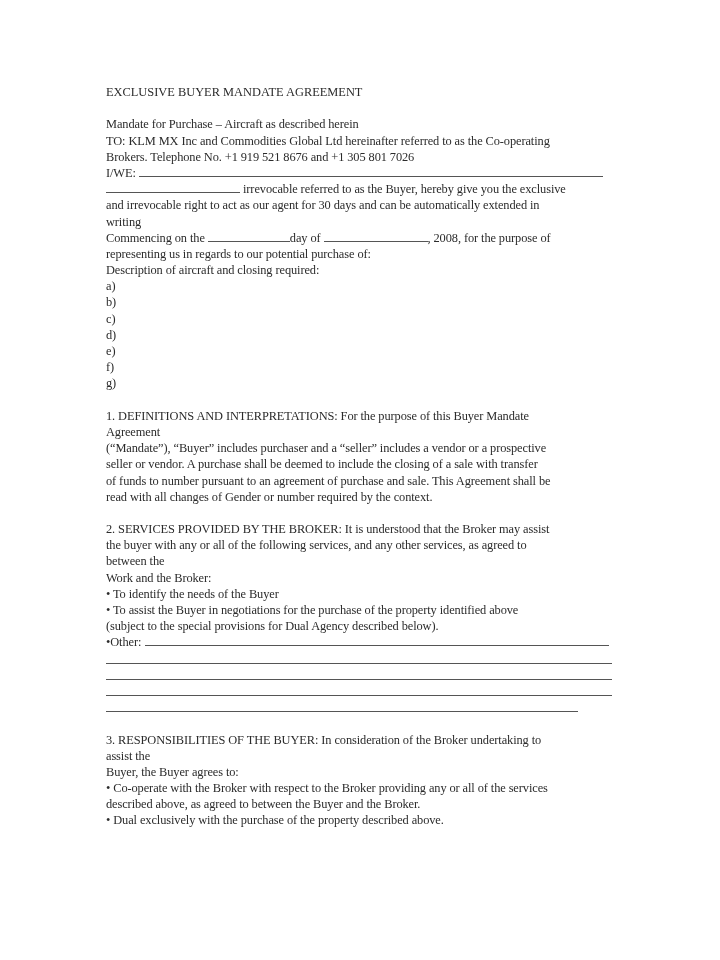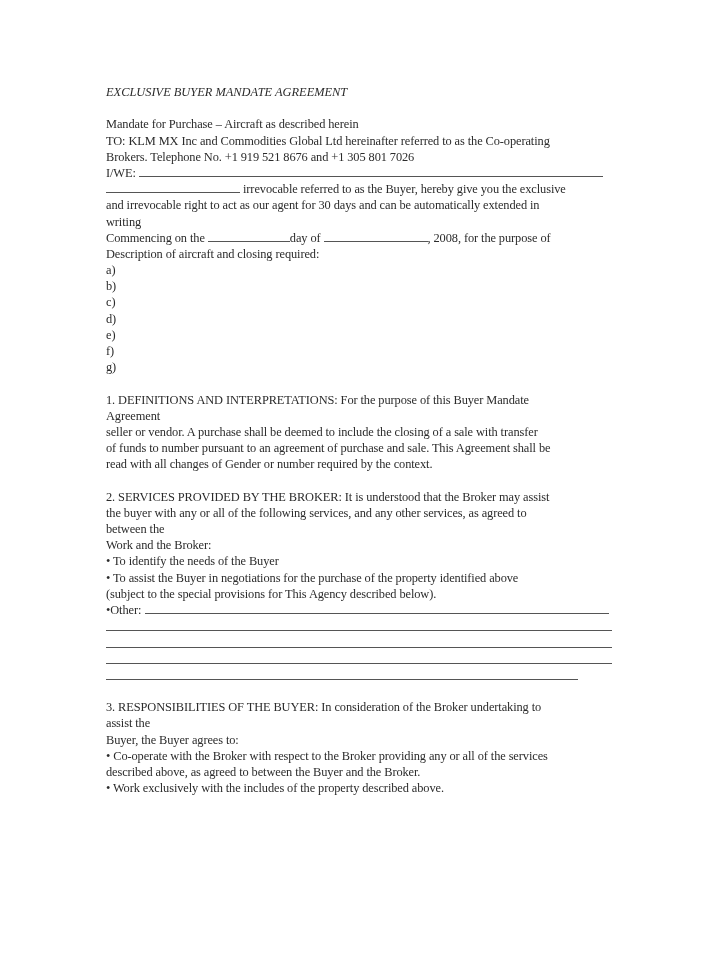--- a/index.html
+++ b/index.html
@@ -8,21 +8,21 @@
     position: absolute; left: 106px; top: 84px; width: 512px;
     font-family: "Liberation Serif", "DejaVu Serif", serif;
     font-size: 12.4px; line-height: 16.2px; color: #2b2b2b;
     letter-spacing: -0.1px;
   }
   .line { white-space: nowrap; height: 16.2px; }
   .gap { height: 16.2px; }
   .blank { display: inline-block; border-bottom: 1px solid #555; height: 11px; vertical-align: baseline; }
   .rule { height: 16.2px; position: relative; }
   .rule > span { position: absolute; left: 0; bottom: 3px; border-bottom: 1px solid #555; }
-  .title { letter-spacing: 0px; font-style: italic; }
+  .title { letter-spacing: 0px; }
 </style>
 </head>
 <body>
 
 <div class="page">
 
   <div class="line title">EXCLUSIVE BUYER MANDATE AGREEMENT</div>
   <div class="gap"></div>
 
   <div class="line">Mandate for Purchase – Aircraft as described herein</div>
@@ -32,44 +32,46 @@
     <span>I/WE:</span><span class="blank" style="width:464px;margin-left:3px;"></span>
   </div>
   <div class="line">
     <span class="blank" style="width:134px;"></span><span> irrevocable referred to as the Buyer, hereby give you the exclusive</span>
   </div>
   <div class="line">and irrevocable right to act as our agent for 30 days and can be automatically extended in</div>
   <div class="line">writing</div>
   <div class="line">
     <span>Commencing on the </span><span class="blank" style="width:82px;"></span><span>day of </span><span class="blank" style="width:104px;"></span><span>, 2008, for the purpose of</span>
   </div>
+  <div class="line">representing us in regards to our potential purchase of:</div>
   <div class="line">Description of aircraft and closing required:</div>
   <div class="line">a)</div>
   <div class="line">b)</div>
   <div class="line">c)</div>
   <div class="line">d)</div>
   <div class="line">e)</div>
   <div class="line">f)</div>
   <div class="line">g)</div>
   <div class="gap"></div>
 
   <div class="line">1. DEFINITIONS AND INTERPRETATIONS: For the purpose of this Buyer Mandate</div>
   <div class="line">Agreement</div>
+  <div class="line">(“Mandate”), “Buyer” includes purchaser and a “seller” includes a vendor or a prospective</div>
   <div class="line">seller or vendor. A purchase shall be deemed to include the closing of a sale with transfer</div>
   <div class="line">of funds to number pursuant to an agreement of purchase and sale. This Agreement shall be</div>
   <div class="line">read with all changes of Gender or number required by the context.</div>
   <div class="gap"></div>
 
   <div class="line">2. SERVICES PROVIDED BY THE BROKER: It is understood that the Broker may assist</div>
   <div class="line">the buyer with any or all of the following services, and any other services, as agreed to</div>
   <div class="line">between the</div>
   <div class="line">Work and the Broker:</div>
   <div class="line">• To identify the needs of the Buyer</div>
   <div class="line">• To assist the Buyer in negotiations for the purchase of the property identified above</div>
-  <div class="line">(subject to the special provisions for This Agency described below).</div>
+  <div class="line">(subject to the special provisions for Dual Agency described below).</div>
   <div class="line">
     <span>•Other:</span><span class="blank" style="width:464px;margin-left:4px;"></span>
   </div>
   <div class="rule">
       <span style="width:506px;"></span>
     </div>
   <div class="rule">
       <span style="width:506px;"></span>
     </div>
   <div class="rule">
@@ -78,15 +80,15 @@
   <div class="rule">
       <span style="width:472px;"></span>
     </div>
   <div class="gap"></div>
 
   <div class="line">3. RESPONSIBILITIES OF THE BUYER: In consideration of the Broker undertaking to</div>
   <div class="line">assist the</div>
   <div class="line">Buyer, the Buyer agrees to:</div>
   <div class="line">• Co-operate with the Broker with respect to the Broker providing any or all of the services</div>
   <div class="line">described above, as agreed to between the Buyer and the Broker.</div>
-  <div class="line">• Work exclusively with the includes of the property described above.</div>
+  <div class="line">• Dual exclusively with the purchase of the property described above.</div>
 
 </div>
 
 </body></html>

